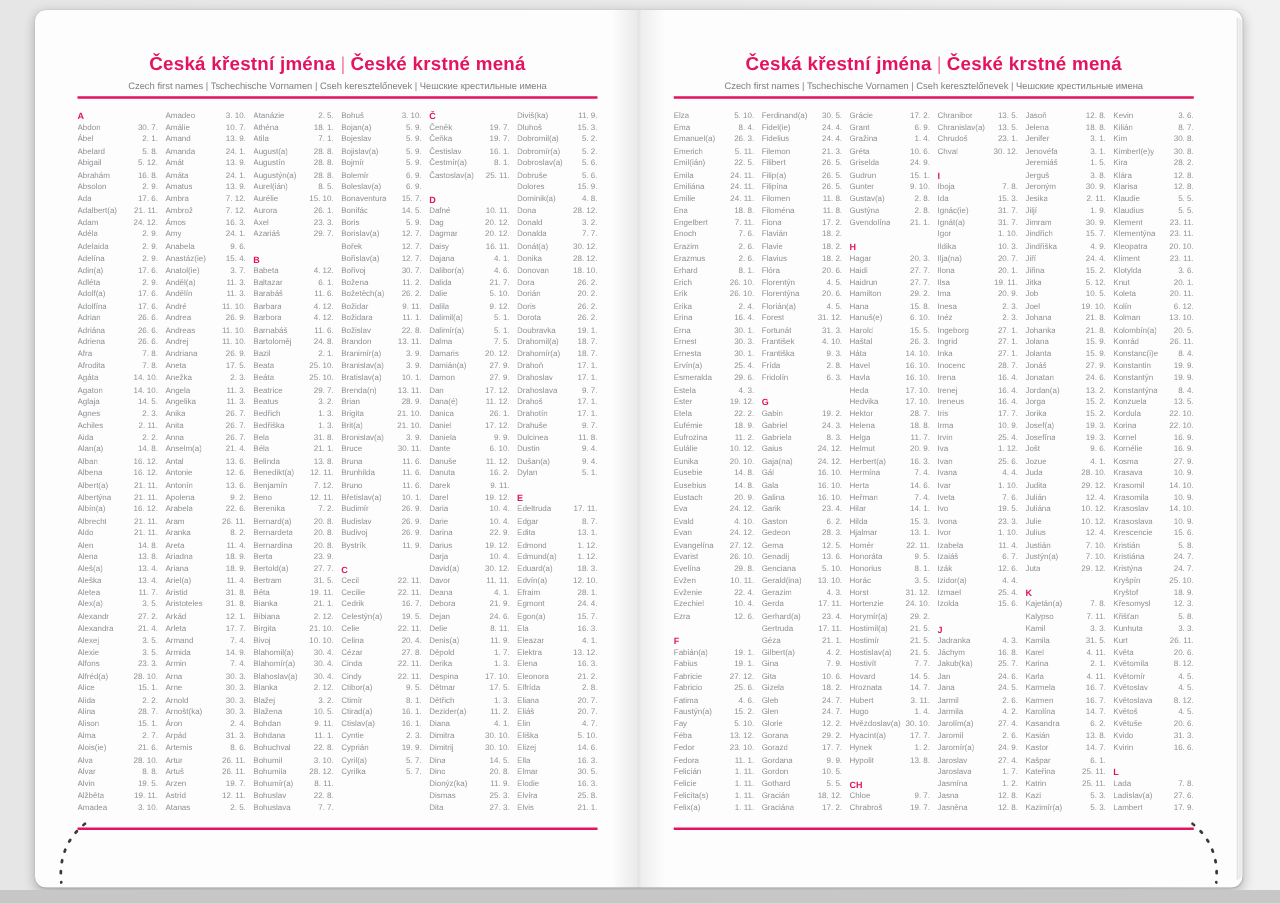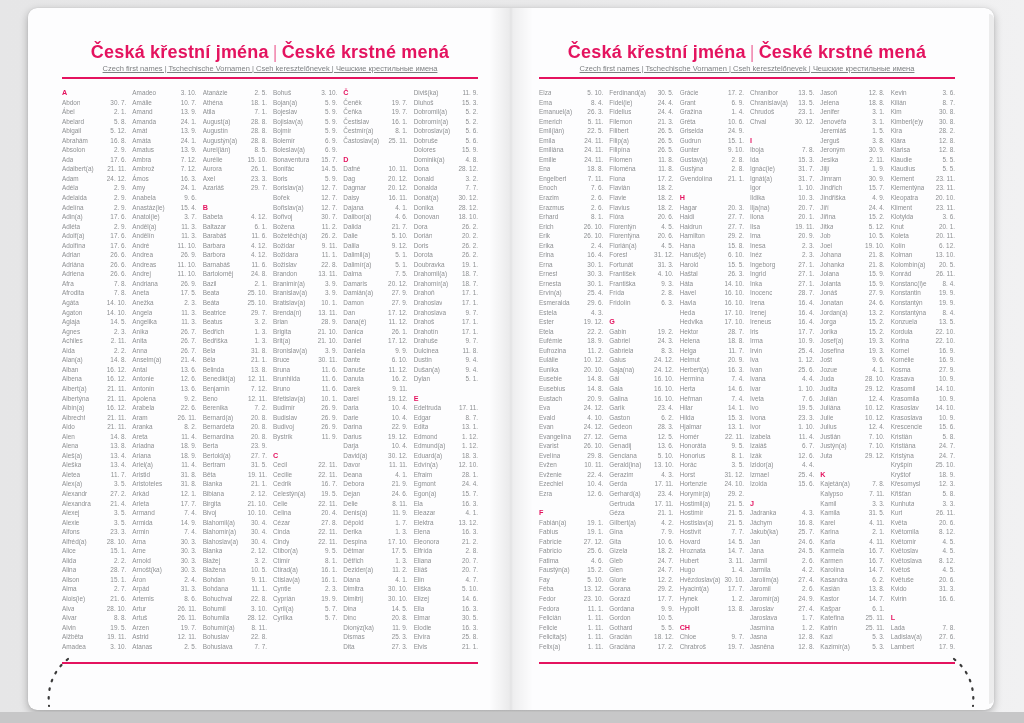--- a/index.html
+++ b/index.html
@@ -19,26 +19,26 @@
     position:absolute;left:50%;top:0;width:44px;height:100%;
     transform:translateX(-50%);
     background:linear-gradient(90deg,rgba(0,0,0,0) 0%,rgba(0,0,0,.07) 45%,rgba(0,0,0,.10) 50%,rgba(0,0,0,.06) 55%,rgba(0,0,0,0) 100%);
     pointer-events:none;
   }
   .page{width:50%;height:100%;position:relative;box-sizing:border-box;}
   .page-inner{box-sizing:border-box;width:416px;padding-top:34px;}
   .page.left .page-inner{margin-left:34px;}
   .page.right .page-inner{margin-left:28px;}
   .ttl{
-    text-align:center;font-size:18px;font-weight:bold;line-height:20px;
+    text-align:center;font-size:15px;font-weight:bold;line-height:20px;
     letter-spacing:.2px;white-space:nowrap;
   }
   .ttl .pipe{font-weight:normal;opacity:.55;padding:0 4px;}
   .subttl{
-    text-align:center;font-size:7.5px;line-height:13px;color:#7e8082;white-space:nowrap;text-decoration:underline;
+    text-align:center;font-size:7.5px;line-height:13px;color:#7e8082;white-space:nowrap;
   }
   .hrule{height:2px;margin-top:2px;}
   .cols{
     display:flex;gap:6px;height:572px;margin-top:9px;overflow:hidden;
   }
   .col{flex:1 1 0;min-width:0;}
   .row{
     display:flex;justify-content:space-between;
     font-size:6.4px;line-height:9.55px;color:#8e9092;white-space:nowrap;
   }

